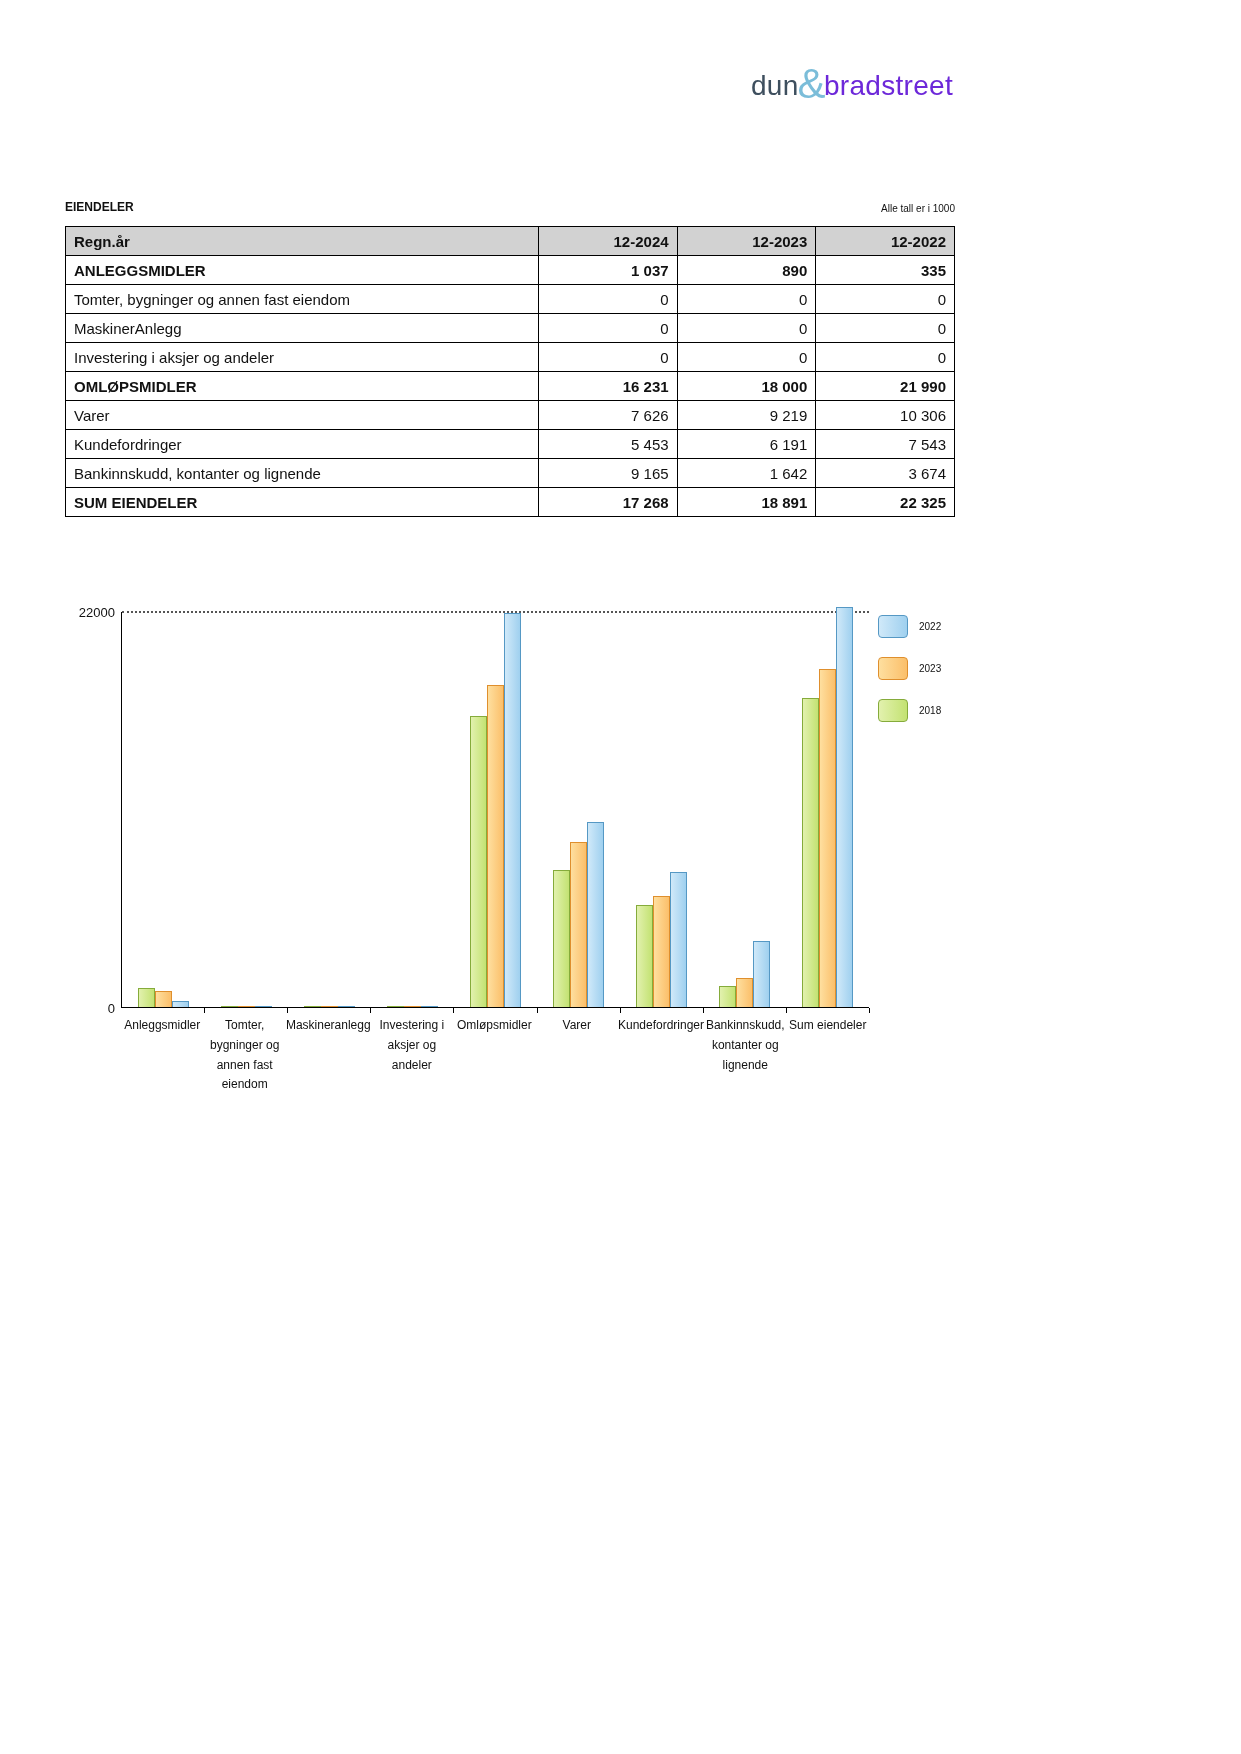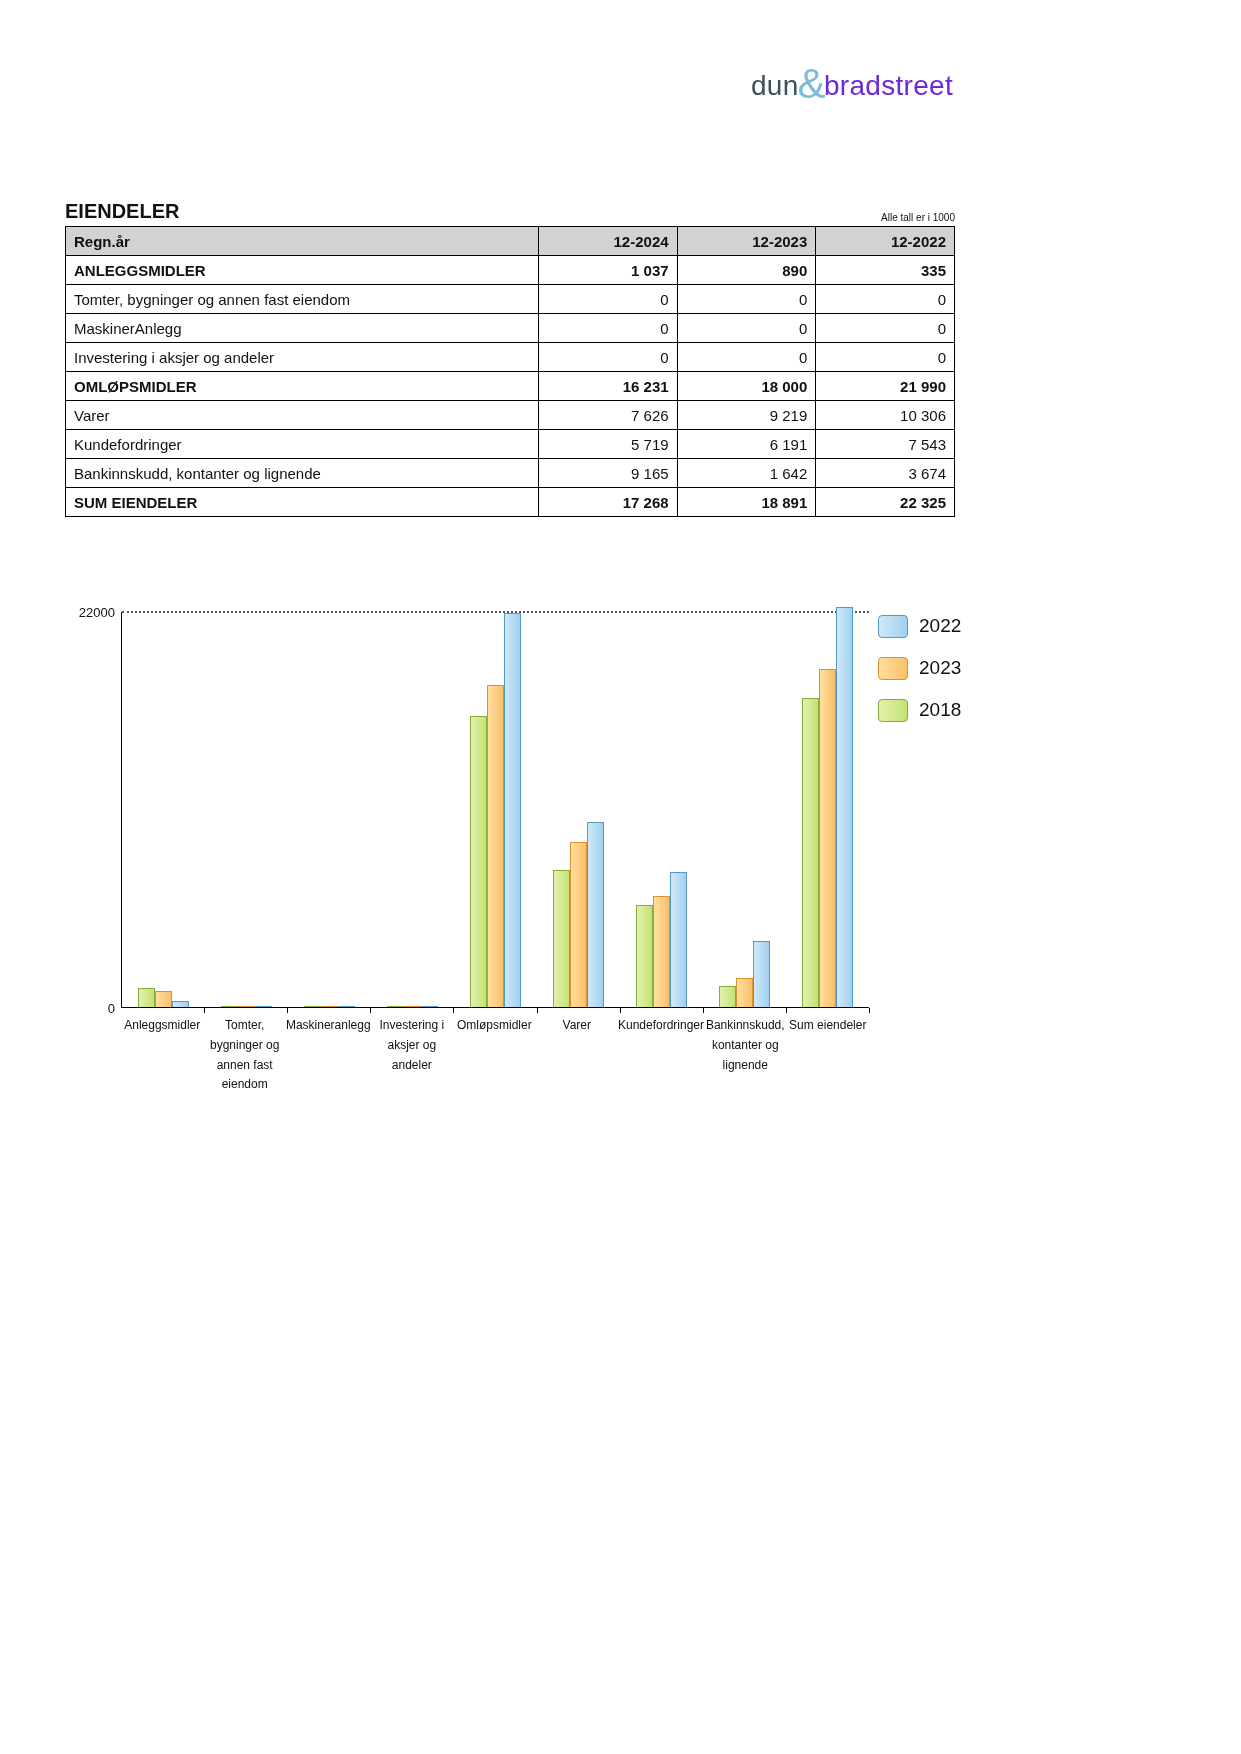--- a/index.html
+++ b/index.html
@@ -38,21 +38,21 @@
   
   .table-header-row {
     position: absolute;
     left: 65px;
     top: 200px;
     width: 890px;
     display: flex;
     justify-content: space-between;
     align-items: flex-end;
   }
-  .section-title { font-size: 20px; font-weight: bold; }
+  .section-title { font-size: 12px; font-weight: bold; }
   .units-note { font-size: 10px; }
 
   
   .report-table {
     position: absolute;
     left: 65px;
     top: 226px;
     width: 890px;
     border-collapse: collapse;
     font-size: 15px;
@@ -157,21 +157,21 @@
     height: 24px;
     margin-bottom: 18px;
   }
   .legend-swatch {
     width: 30px;
     height: 23px;
     border-radius: 4px;
     border: 1px solid;
     margin-right: 11px;
   }
-  .legend-label { font-size: 19px; }
+  .legend-label { font-size: 10px; }
 
   
   .footer {
     position: absolute;
     left: 65px;
     top: 1500px;
     width: 890px;
     text-align: right;
     font-size: 15px;
   }
@@ -233,21 +233,21 @@
           <td class="val">21 990</td>
         </tr>
         <tr>
           <td class="lbl">Varer</td>
           <td class="val">7 626</td>
           <td class="val">9 219</td>
           <td class="val">10 306</td>
         </tr>
         <tr>
           <td class="lbl">Kundefordringer</td>
-          <td class="val">5 719</td>
+          <td class="val">5 453</td>
           <td class="val">6 191</td>
           <td class="val">7 543</td>
         </tr>
         <tr>
           <td class="lbl">Bankinnskudd, kontanter og lignende</td>
           <td class="val">9 165</td>
           <td class="val">1 642</td>
           <td class="val">3 674</td>
         </tr>
         <tr class="bold">

